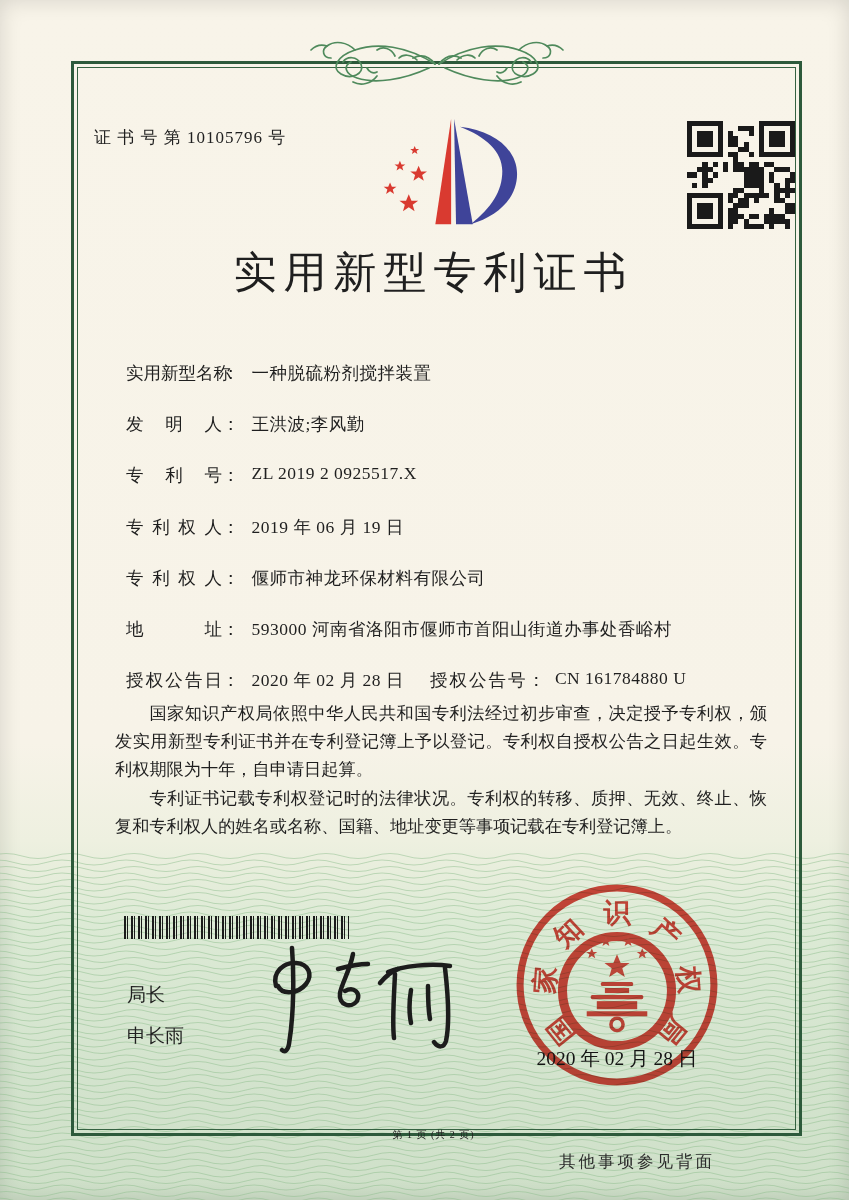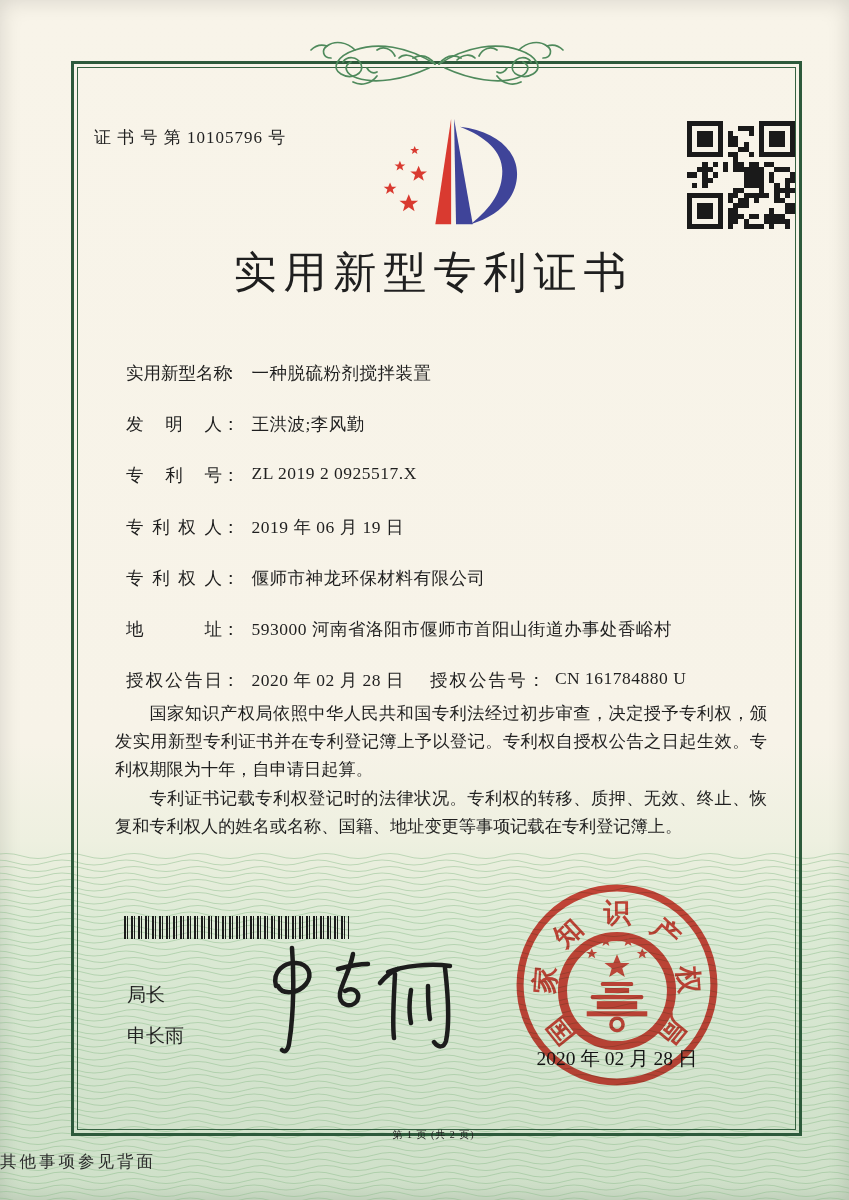--- a/index.html
+++ b/index.html
@@ -28,21 +28,21 @@
   .body-text p{margin:0;text-indent:2em;}
   .barcode{position:absolute;left:124px;top:916px;width:225px;height:23px;
     background:repeating-linear-gradient(90deg,#1b1b1b 0 2px,transparent 2px 3px,#1b1b1b 3px 4px,
     transparent 4px 7px,#1b1b1b 7px 9px,transparent 9px 10px,#1b1b1b 10px 11px,transparent 11px 14px);}
   .sig-block{position:absolute;left:127px;top:982px;font-size:19px;}
   .sig-title{margin-bottom:15px;}
   .handwriting{position:absolute;left:252px;top:942px;width:215px;height:122px;}
   .seal{position:absolute;left:512px;top:880px;width:210px;height:210px;opacity:.9;mix-blend-mode:multiply;}
   .seal-date{position:absolute;left:510px;top:1045px;width:214px;text-align:center;font-size:19.5px;color:#141414;}
   .page-num{position:absolute;left:71px;top:1104px;width:725px;text-align:center;font-size:10px;letter-spacing:1px;margin-top:24px;}
-  .back-note{position:absolute;left:0;top:1151px;width:715px;text-align:left;font-size:16.5px;letter-spacing:3px;color:#2a2a2a;}
+  .back-note{position:absolute;left:0;top:1151px;width:715px;text-align:right;font-size:16.5px;letter-spacing:3px;color:#2a2a2a;}
   .seal-char{font-size:27px;font-weight:700;font-family:"Liberation Serif","DejaVu Serif",serif;}
 </style>
 </head>
 <body>
 
 <div class="page">
 
   <svg class="waves" viewBox="0 0 849 348" preserveAspectRatio="none">
     <g id="wave-group" stroke="#8fbe8e" stroke-width="1" fill="none">
         <path d="M-10 0 q16 -5 32 0 q16 5 32 0 q16 -5 32 0 q16 5 32 0 q16 -5 32 0 q16 5 32 0 q16 -5 32 0 q16 5 32 0 q16 -5 32 0 q16 5 32 0 q16 -5 32 0 q16 5 32 0 q16 -5 32 0 q16 5 32 0 q16 -5 32 0 q16 5 32 0 q16 -5 32 0 q16 5 32 0 q16 -5 32 0 q16 5 32 0 q16 -5 32 0 q16 5 32 0 q16 -5 32 0 q16 5 32 0 q16 -5 32 0 q16 5 32 0 q16 -5 32 0 q16 5 32 0 q16 -5 32 0 q16 5 32 0 q16 -5 32 0 q16 5 32 0 q16 -5 32 0 q16 5 32 0 q16 -5 32 0 q16 5 32 0 q16 -5 32 0 q16 5 32 0 q16 -5 32 0 q16 5 32 0 q16 -5 32 0 q16 5 32 0 q16 -5 32 0 q16 5 32 0 q16 -5 32 0 q16 5 32 0 q16 -5 32 0 q16 5 32 0 q16 -5 32 0 q16 5 32 0 q16 -5 32 0 q16 5 32 0 q16 -5 32 0 q16 5 32 0 q16 -5 32 0 q16 5 32 0" transform="translate(0,4)"></path>

